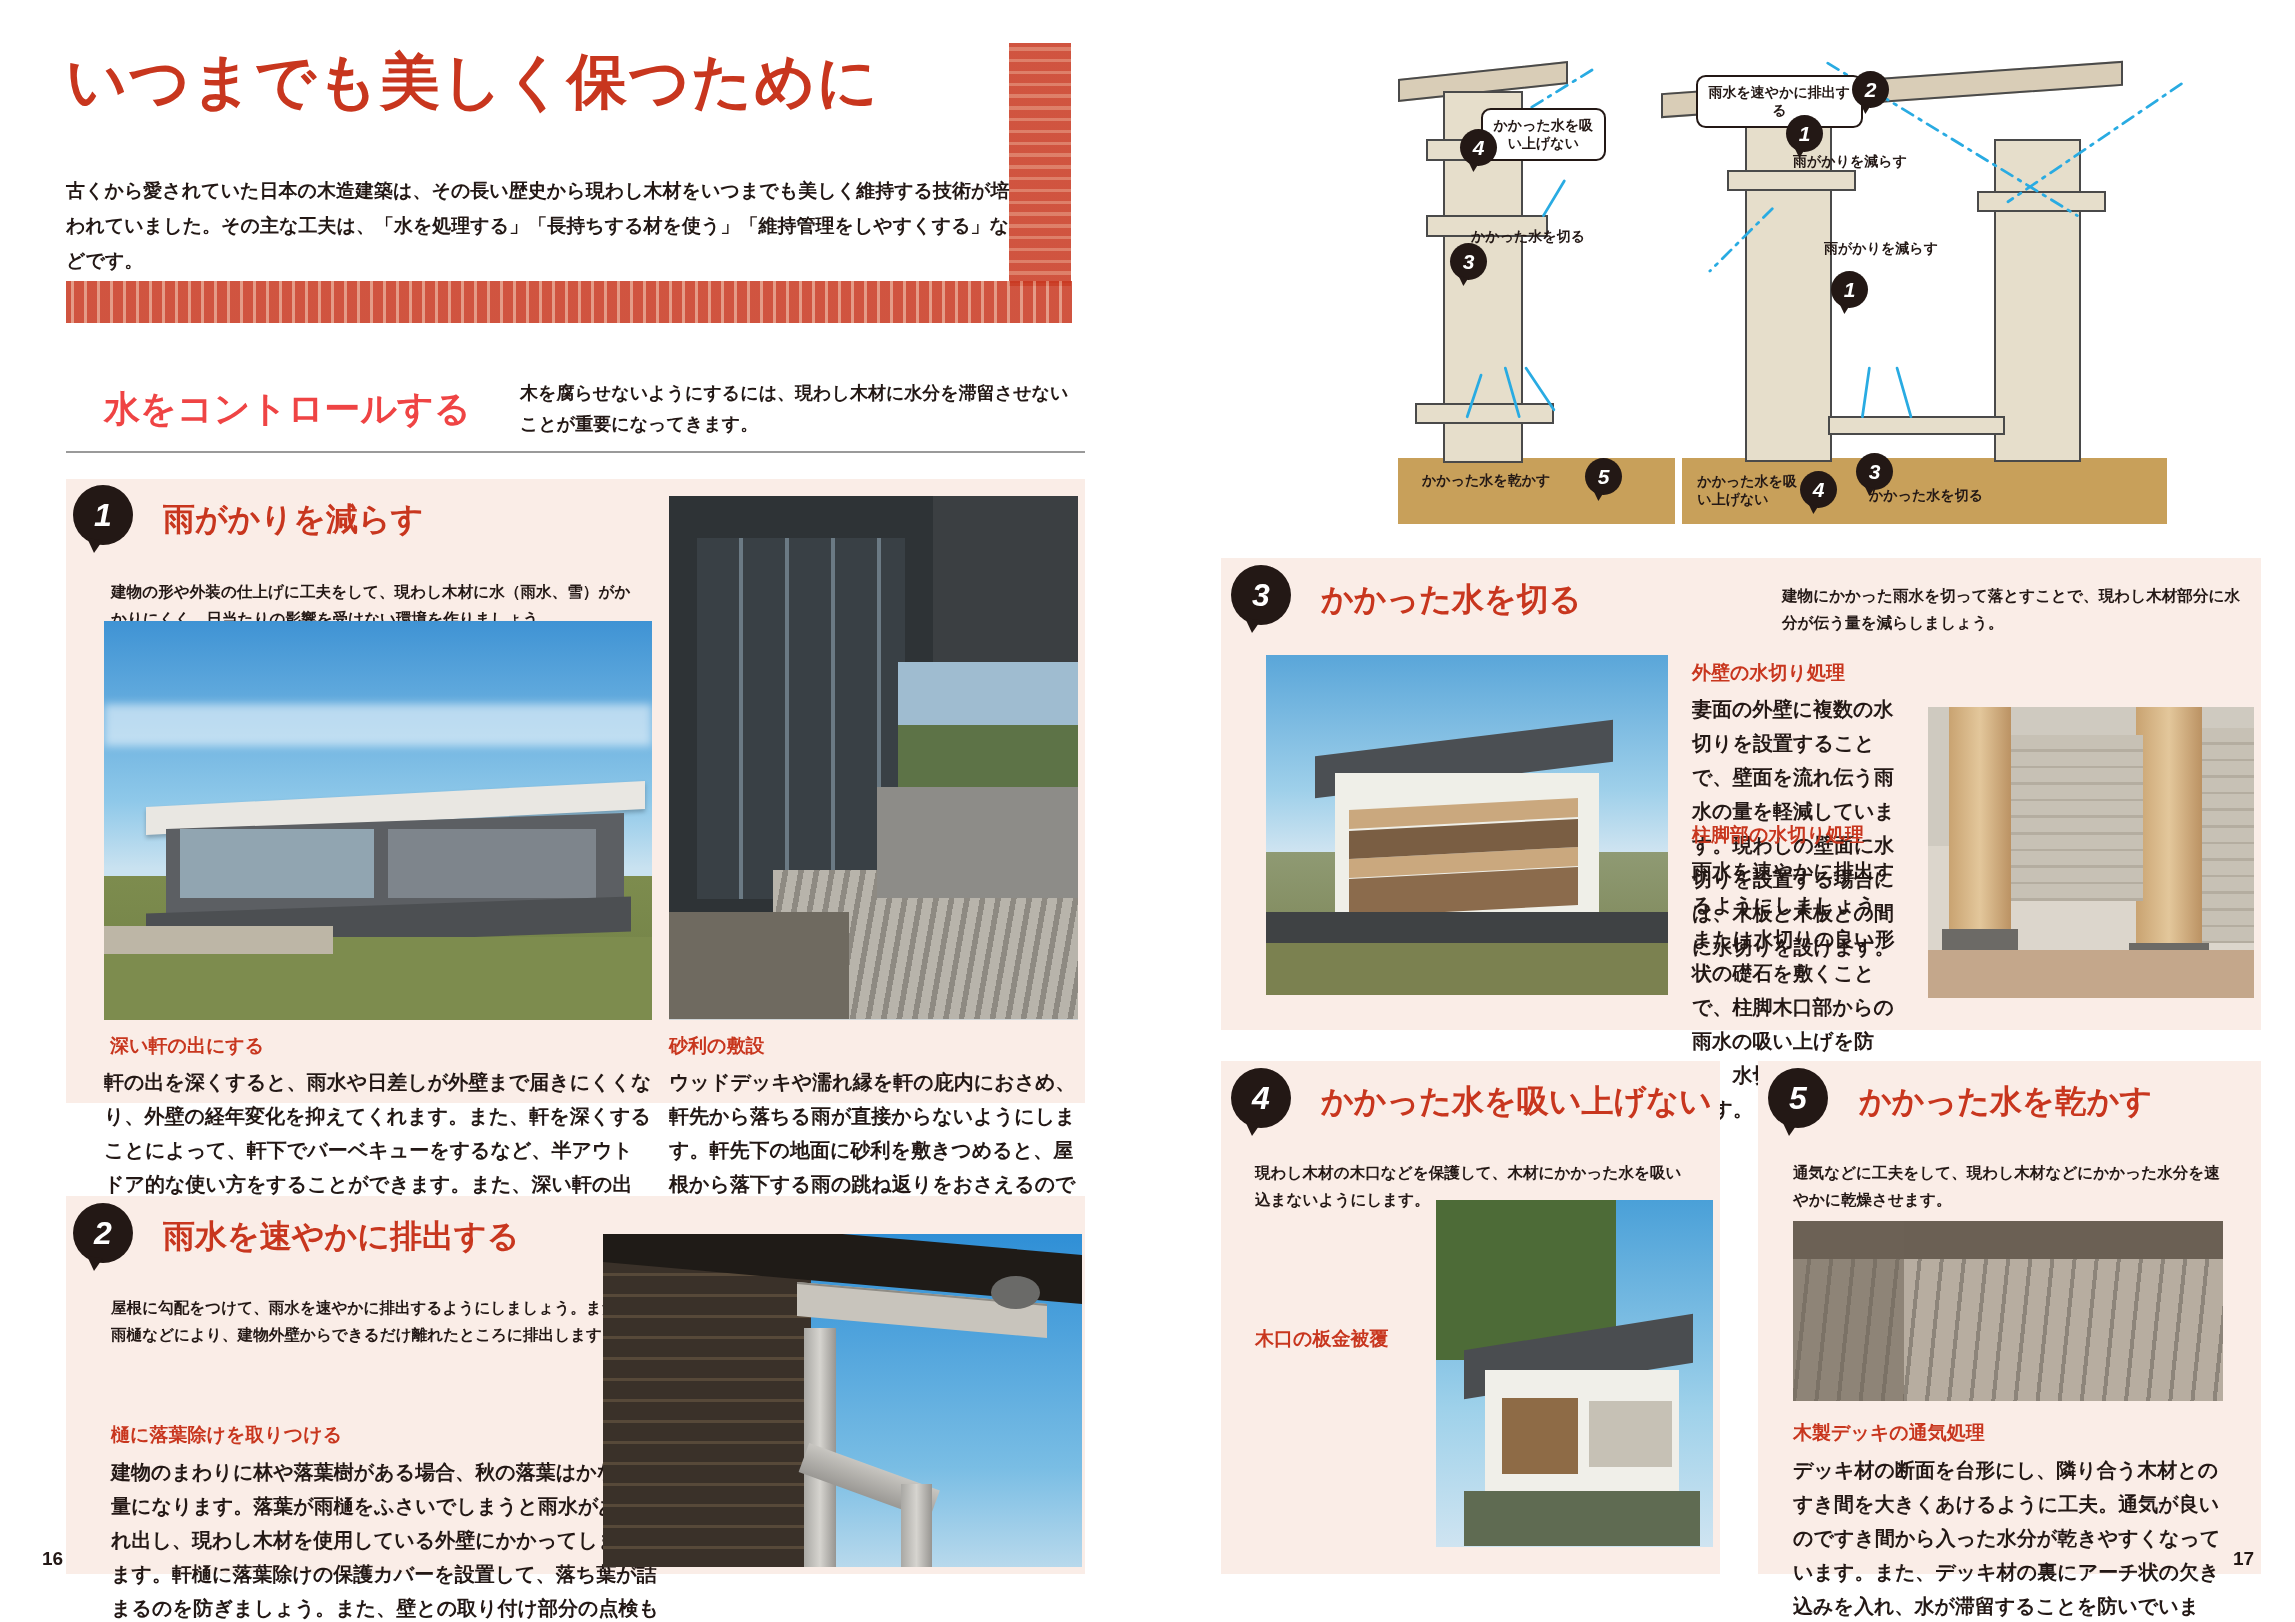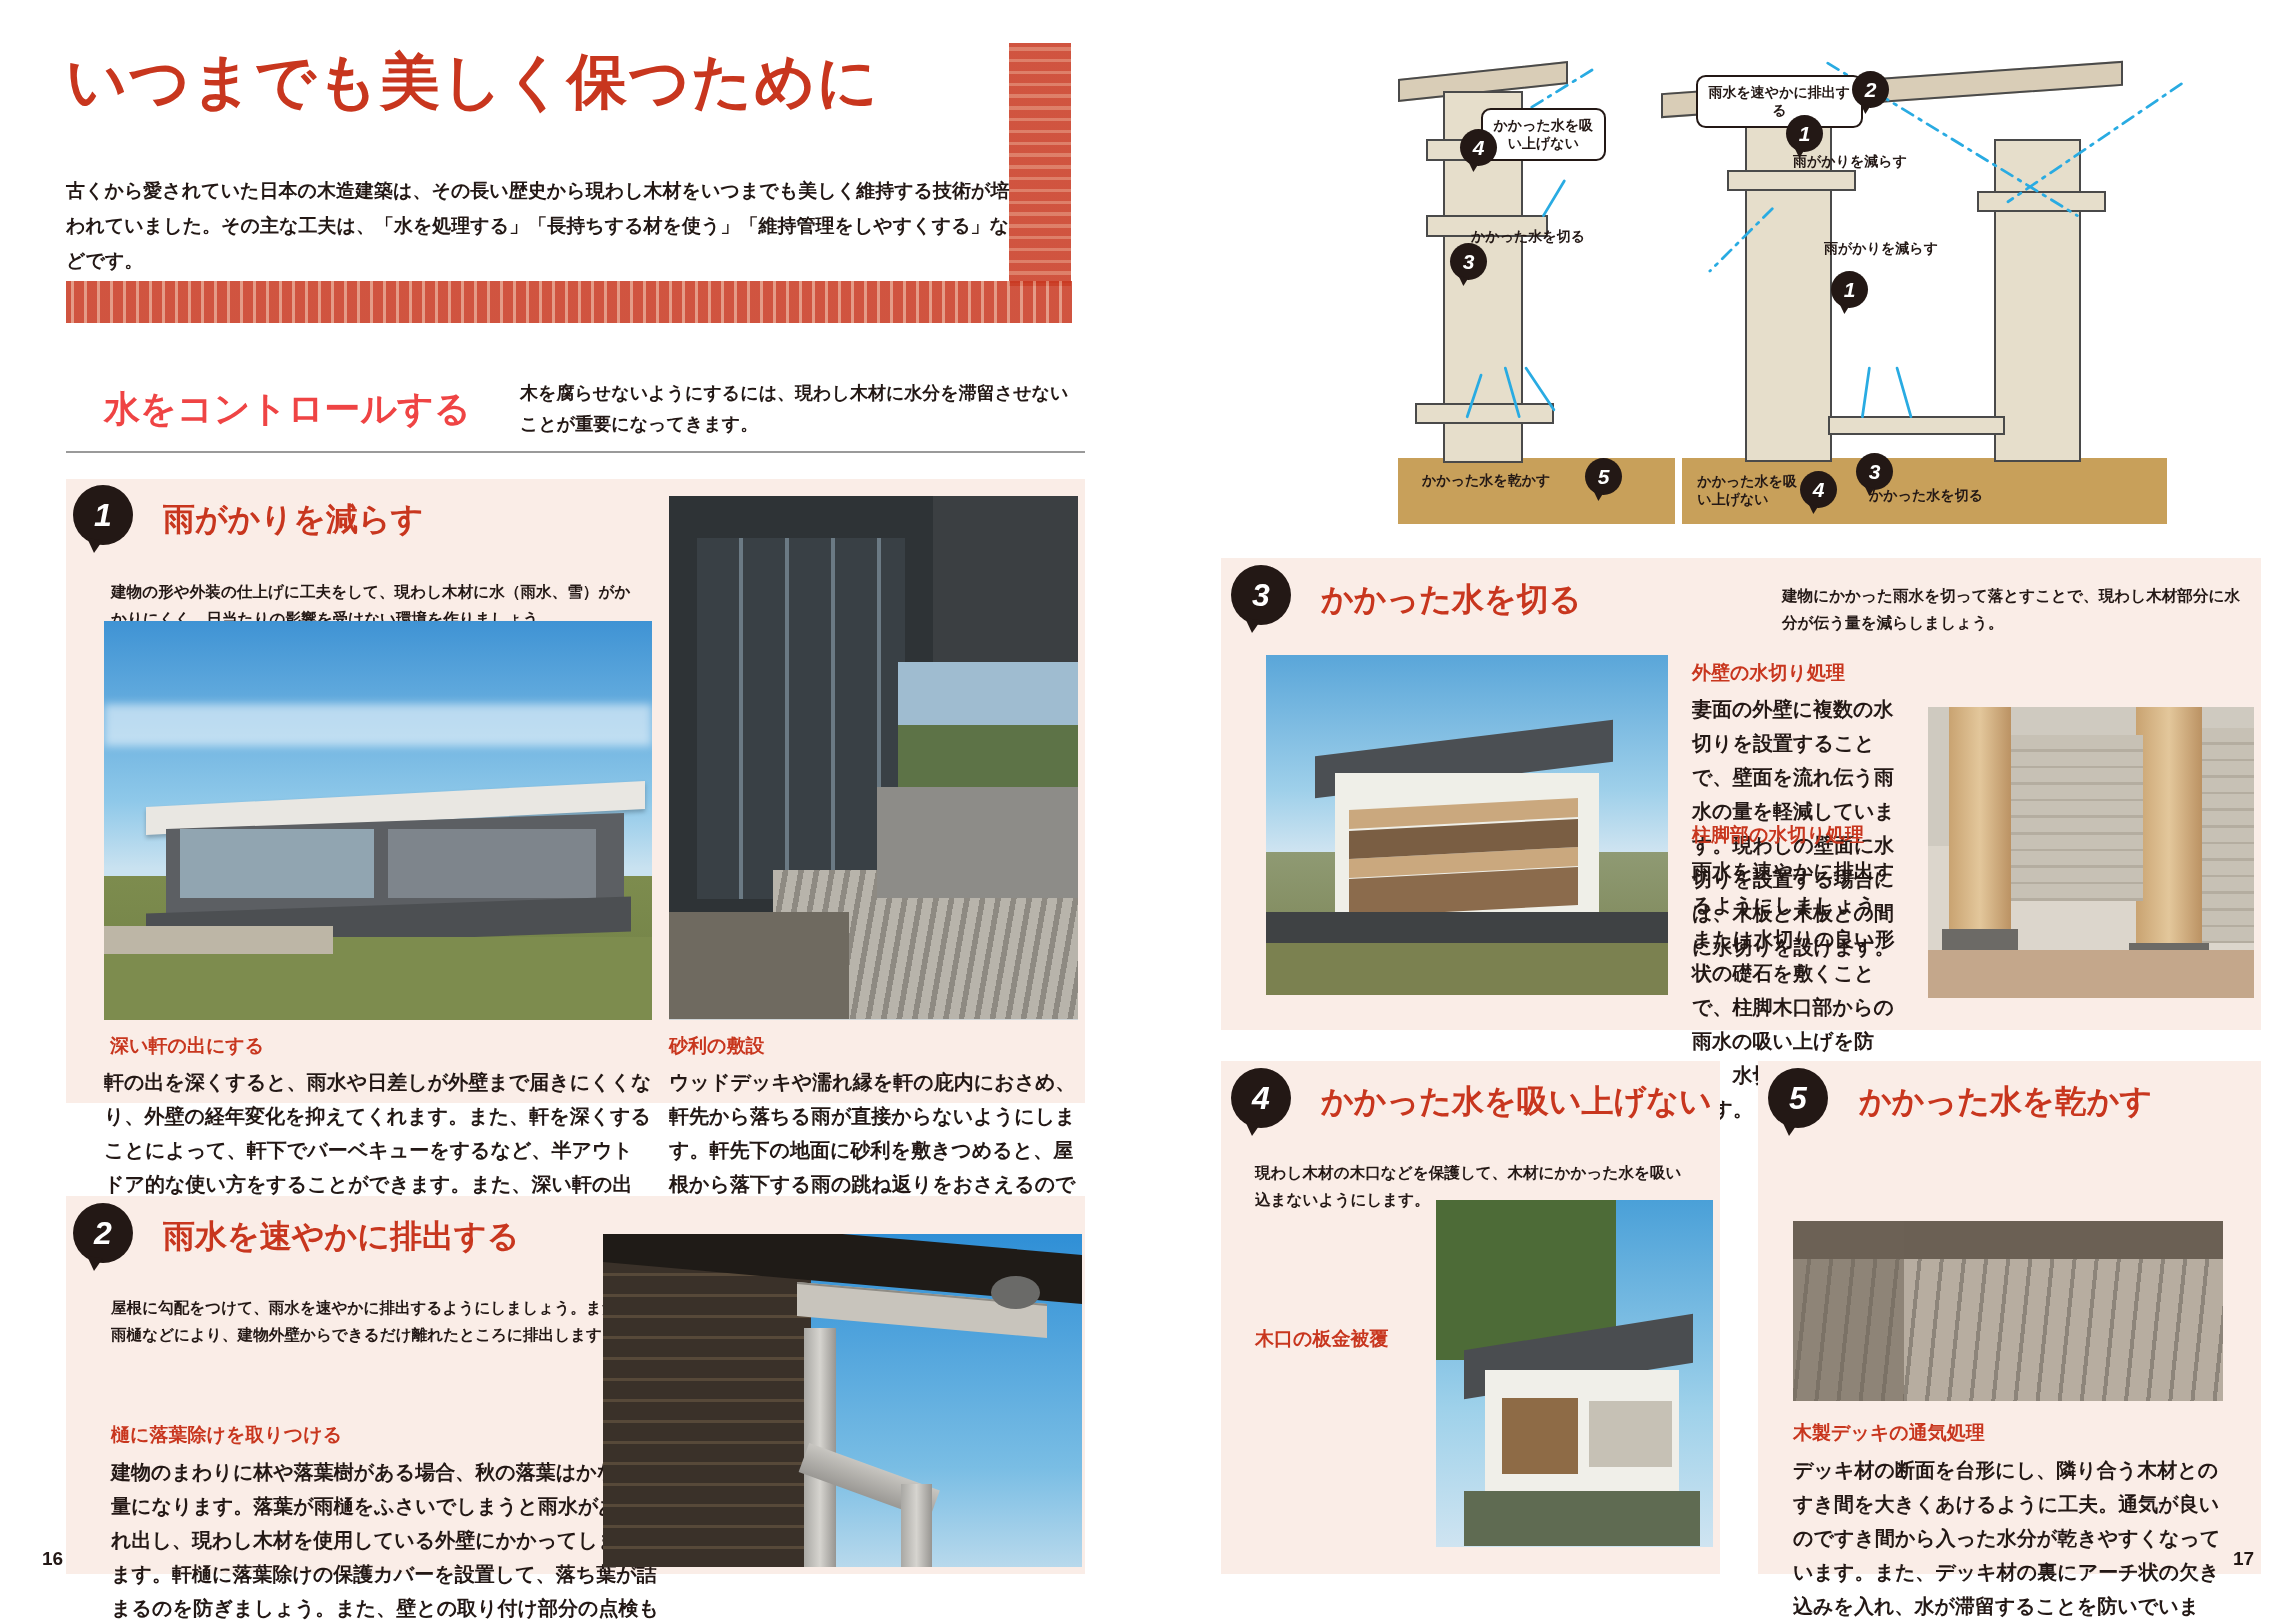--- a/index.html
+++ b/index.html
@@ -374,20 +374,21 @@
       <div style="position:absolute;left:66px;top:198px;width:76px;height:76px;background:#8e6b46;"></div>
       <div style="position:absolute;left:153px;top:201px;width:83px;height:66px;background:#c6c1b5;"></div>
       <div style="position:absolute;left:28px;top:291px;width:236px;height:55px;background:#5f6b52;"></div>
     </div>
 
     <div class="sub-head" style="left:76px; top:1326px;">木口の板金被覆</div>
 
     <div class="panel" style="left:579px; top:1061px; width:503px; height:513px;"></div>
     <div class="badge" style="left:589px; top:1068px;">5</div>
     <div class="panel-title" style="left:680px; top:1080px;">かかった水を乾かす</div>
+    <div class="body-text" style="left:614px; top:1160px; width:430px;">通気などに工夫をして、現わし木材などにかかった水分を速やかに乾燥させます。</div>
 
     <div class="photo" style="left:614px; top:1221px; width:430px; height:180px;">
       <div style="position:absolute;inset:0;background:repeating-linear-gradient(96deg,#b7ada0 0 18px,#8d857a 18px 22px);"></div>
       <div style="position:absolute;left:0;top:0;width:430px;height:38px;background:#6b6054;"></div>
       <div style="position:absolute;left:0;top:0;width:111px;height:180px;background:#6e6355;opacity:.55;"></div>
     </div>
 
     <div class="sub-head" style="left:614px; top:1420px;">木製デッキの通気処理</div>
     <div class="caption-text" style="left:614px; top:1453px; width:430px;">デッキ材の断面を台形にし、隣り合う木材とのすき間を大きくあけるように工夫。通気が良いのですき間から入った水分が乾きやすくなっています。また、デッキ材の裏にアーチ状の欠き込みを入れ、水が滞留することを防いでいます。</div>
 

